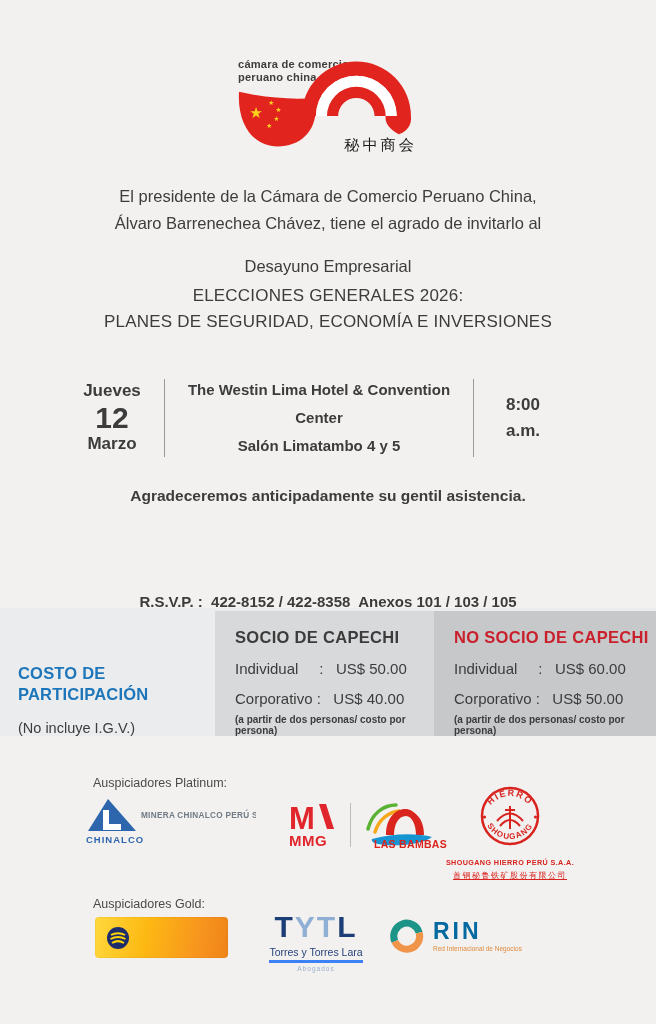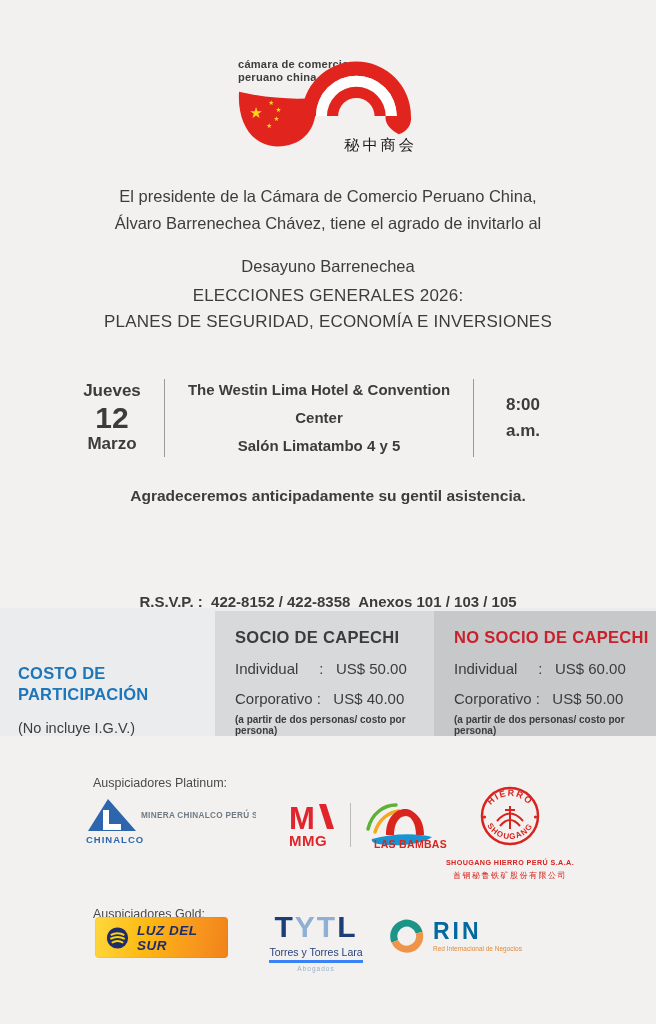--- a/index.html
+++ b/index.html
@@ -41,27 +41,27 @@
   .price-note { margin-top:15px; font-size:14.5px; font-weight:500; color:#3c3c3c; }
   .price-col { padding:17px 0 0 20px; }
   .price-col.member { width:219px; background:#d8d9db; }
   .price-col.nonmember { width:222px; background:#c7c8ca; }
   .price-title { font-size:16.5px; font-weight:700; letter-spacing:.3px; margin-bottom:13px; }
   .price-row { font-size:15px; font-weight:500; white-space:pre; margin-bottom:13px; }
   .price-fine { font-size:10px; font-weight:600; margin-top:-6px; }
   
   .sp-label { position:absolute; font-size:12.5px; font-weight:500; color:#4a4a4a; }
   .lbl-platinum { top:776px; left:93px; }
-  .lbl-gold     { top:897px; left:93px;margin-top:10px; }
+  .lbl-gold     { top:897px; left:93px; }
   .logo-chinalco { position:absolute; top:797px; left:86px; }
   .logo-mmg-lb   { position:absolute; top:801px; left:289px; display:flex; align-items:center; gap:11px; }
   .mmg-divider { width:1px; height:44px; background:#bcbcbc; }
   .logo-shougang { position:absolute; top:782px; left:440px; width:140px; text-align:center; }
   .sg-company { font-size:7.2px; font-weight:800; color:#d8231f; letter-spacing:.4px; margin-top:2px; }
-  .sg-chinese { font-size:8px; color:#d8231f; letter-spacing:1.5px; margin-top:3px; }
+  .sg-chinese { font-size:8px; color:#d8231f; letter-spacing:1.5px; margin-top:3px;text-decoration:underline; }
   .logo-lds { position:absolute; top:917px; left:95px; width:133px; height:41px; border-radius:4px;
               background:linear-gradient(100deg,#ffd83d 0%,#fdb913 38%,#f7941e 78%,#ef8318 100%);
               display:flex; align-items:center; gap:8px; padding-left:11px;
               box-shadow:0 0 0 1px rgba(0,0,0,.03) inset; }
   .lds-text { font-size:13.5px; font-weight:800; font-style:italic; color:#1d2d6b; letter-spacing:.5px; }
   .logo-tytl { position:absolute; top:912px; left:268px; width:96px; text-align:center; }
   .tytl-letters { font-size:30px; font-weight:800; line-height:1; letter-spacing:2px; }
   .tytl-dark  { color:#1c3e77; }
   .tytl-light { color:#8fb0d4; }
   .tytl-firm { display:inline-block; font-size:10.5px; color:#27427c; margin-top:3px;
@@ -100,21 +100,21 @@
       <text x="106" y="92" font-size="15" fill="#1a1a1a" letter-spacing="3">秘中商会</text>
     </svg>
   </div>
 
   <div class="intro">
     <div>El presidente de la Cámara de Comercio Peruano China,</div>
     <div>Álvaro Barrenechea Chávez, tiene el agrado de invitarlo al</div>
   </div>
 
   <div class="event">
-    <div class="event-kind">Desayuno Barrenechea</div>
+    <div class="event-kind">Desayuno Empresarial</div>
     <div class="event-title">ELECCIONES GENERALES 2026:</div>
     <div class="event-title">PLANES DE SEGURIDAD, ECONOMÍA E INVERSIONES</div>
   </div>
 
   <div class="schedule">
     <div class="date-col">
       <div class="date-day">Jueves</div>
       <div class="date-num">12</div>
       <div class="date-month">Marzo</div>
     </div>
@@ -213,21 +213,20 @@
 
   <div class="sp-label lbl-gold">Auspiciadores Gold:</div>
 
   <div class="logo-lds">
     <svg width="24" height="24" viewBox="0 0 24 24">
       <circle cx="12" cy="12" r="11" fill="#1d2d6b"></circle>
       <path d="M5,9 C9,6.5 15,6.5 19,9" stroke="#ffd400" stroke-width="2" fill="none"></path>
       <path d="M4.5,13 C9,10.5 15,10.5 19.5,13" stroke="#ffd400" stroke-width="2" fill="none"></path>
       <path d="M6,17 C10,14.5 14,14.5 18,17" stroke="#ffd400" stroke-width="2" fill="none"></path>
     </svg>
-    <div class="lds-text">LUZ DEL SUR</div>
   </div>
 
   <div class="logo-tytl">
     <div class="tytl-letters"><span class="tytl-dark">T</span><span class="tytl-light">Y</span><span class="tytl-light">T</span><span class="tytl-dark">L</span></div>
     <div class="tytl-firm">Torres y Torres Lara</div>
     <div class="tytl-tag">Abogados</div>
   </div>
 
   <div class="logo-rin">
     <svg width="38" height="38" viewBox="0 0 38 38">

